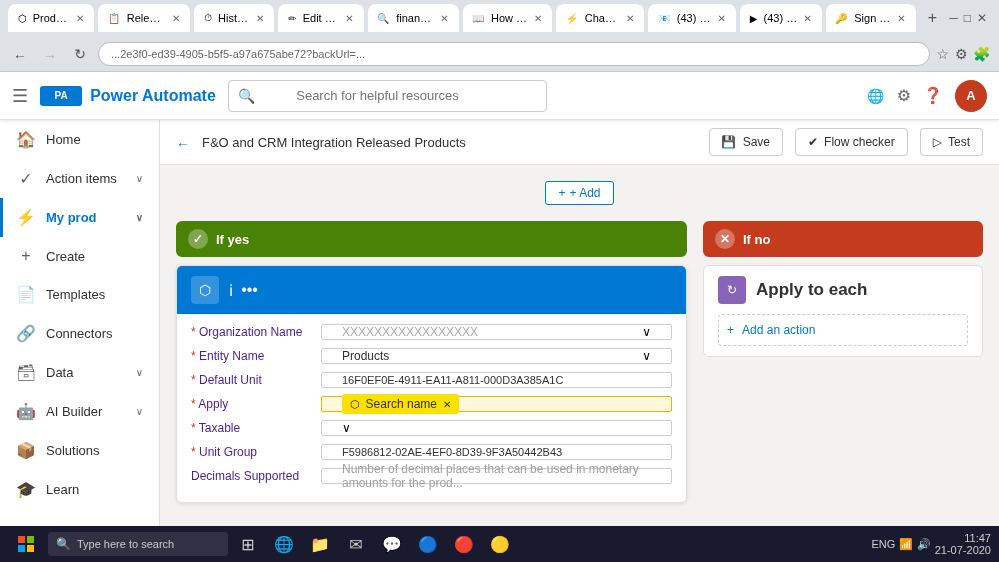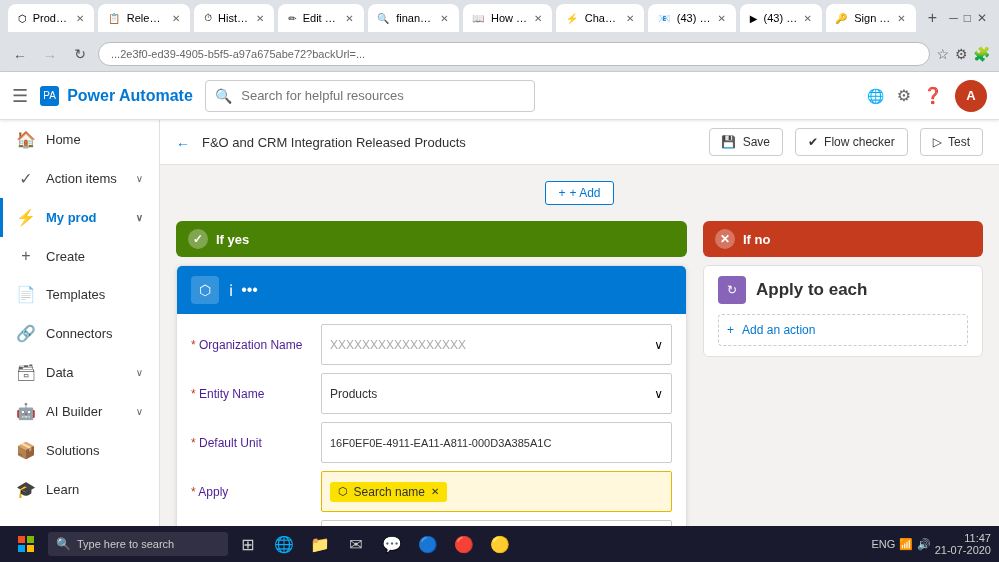--- a/index.html
+++ b/index.html
@@ -18,21 +18,21 @@
     .address-input { flex: 1; height: 24px; background: #fff; border: 1px solid #bbb; border-radius: 12px; padding: 0 12px; font-size: 11px; color: #333; display: flex; align-items: center; overflow: hidden; text-overflow: ellipsis; white-space: nowrap; }
     .browser-icons { display: flex; align-items: center; gap: 6px; color: #555; font-size: 14px; }
 
     
     .app { display: flex; flex-direction: column; height: 490px; }
 
     
     .top-bar { background: #fff; height: 48px; display: flex; align-items: center; padding: 0 12px; gap: 12px; border-bottom: 1px solid #e0e0e0; box-shadow: 0 1px 3px rgba(0,0,0,0.1); z-index: 10; }
     .hamburger { color: #666; font-size: 18px; cursor: pointer; }
     .brand { display: flex; align-items: center; gap: 8px; font-weight: 700; font-size: 16px; color: #0078d4; }
-    .brand-icon { width: 19px; height: 20px; background: #0078d4; border-radius: 3px; display: flex; align-items: center; justify-content: center; color: #fff; font-size: 10px; font-weight: normal; }
+    .brand-icon { width: 42px; height: 20px; background: #0078d4; border-radius: 3px; display: flex; align-items: center; justify-content: center; color: #fff; font-size: 10px; font-weight: bold; }
     .search-bar { flex: 1; max-width: 400px; height: 32px; border: 1px solid #ccc; border-radius: 4px; display: flex; align-items: center; padding: 0 10px; gap: 8px; background: #fff; }
     .search-bar input { border: none; outline: none; font-size: 13px; flex: 1; color: #333; }
     .search-icon { color: #666; font-size: 14px; }
     .top-bar-spacer { flex: 1; }
     .top-icons { display: flex; align-items: center; gap: 12px; color: #666; font-size: 16px; }
     .avatar { width: 32px; height: 32px; border-radius: 50%; background: #c43b1e; display: flex; align-items: center; justify-content: center; color: #fff; font-size: 13px; font-weight: bold; cursor: pointer; }
 
     
     .main-content { display: flex; flex: 1; overflow: hidden; }
 
@@ -72,21 +72,21 @@
     .card-header { background: #0078d4; color: #fff; padding: 10px 14px; display: flex; align-items: center; gap: 10px; }
     .card-header-icon { width: 28px; height: 28px; background: rgba(255,255,255,0.2); border-radius: 4px; display: flex; align-items: center; justify-content: center; font-size: 14px; }
     .card-title { font-size: 14px; font-weight: 600; flex: 1; }
     .card-header-actions { display: flex; align-items: center; gap: 8px; font-size: 16px; cursor: pointer; }
 
     
     .form-body { padding: 10px 14px; }
     .form-row { display: flex; align-items: center; gap: 10px; margin-bottom: 8px; }
     .form-label { width: 120px; font-size: 12px; color: #4c1d95; flex-shrink: 0; }
     .form-label.required::before { content: '* '; color: #c43b1e; }
-    .form-input { flex: 1; height: 41px; border: 1px solid #ccc; border-radius: 2px; padding: 0 8px; font-size: 12px; display: flex; align-items: center; justify-content: space-between; background: #fff; }
+    .form-input { flex: 1; height: 16px; border: 1px solid #ccc; border-radius: 2px; padding: 0 20px; font-size: 12px; display: flex; align-items: center; justify-content: space-between; background: #fff; }
     .form-input.has-chevron { cursor: pointer; }
     .form-value { color: #323130; font-size: 12px; flex: 1; white-space: nowrap; overflow: hidden; text-overflow: ellipsis; }
     .form-placeholder { color: #a19f9d; font-size: 12px; }
 
     
     .search-tag { display: flex; align-items: center; gap: 6px; background: #fce100; border-radius: 3px; padding: 3px 8px; font-size: 12px; color: #323130; }
     .search-tag-close { font-size: 10px; cursor: pointer; color: #323130; }
 
     
     .apply-card { background: #fff; border: 1px solid #e0e0e0; border-radius: 6px; padding: 10px 14px; }
@@ -184,21 +184,21 @@
 <div class="app">
 
   <div class="top-bar">
     <span class="hamburger">☰</span>
     <div class="brand">
       <div class="brand-icon">PA</div>
       <span>Power Automate</span>
     </div>
     <div class="search-bar">
       <span class="search-icon">🔍</span>
-      <input type="text" style="border: none; outline: none; font-size: 13px; flex: 1 1 0%; color: rgb(51, 51, 51);" placeholder="Search for helpful resources">
+      <input type="text" style="border: none; outline: none; font-size: 13px; flex: 1 1 0%; color: rgb(51, 51, 51); margin-left: 32px;" placeholder="Search for helpful resources">
     </div>
     <div class="top-bar-spacer"></div>
     <div class="top-icons">
       <span style="cursor:pointer;font-size:14px">🌐</span>
       <span style="cursor:pointer;font-size:16px">⚙</span>
       <span style="cursor:pointer;font-size:16px">❓</span>
       <div class="avatar">A</div>
     </div>
   </div>
 

